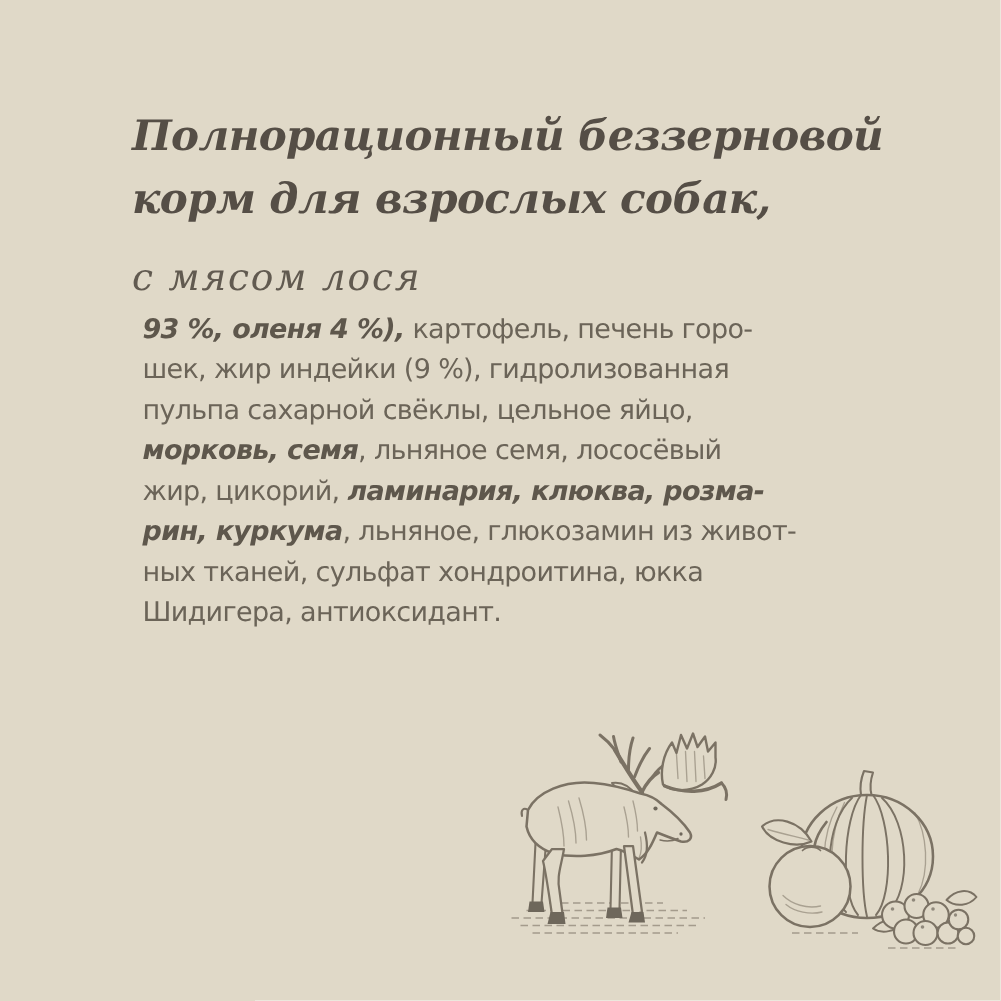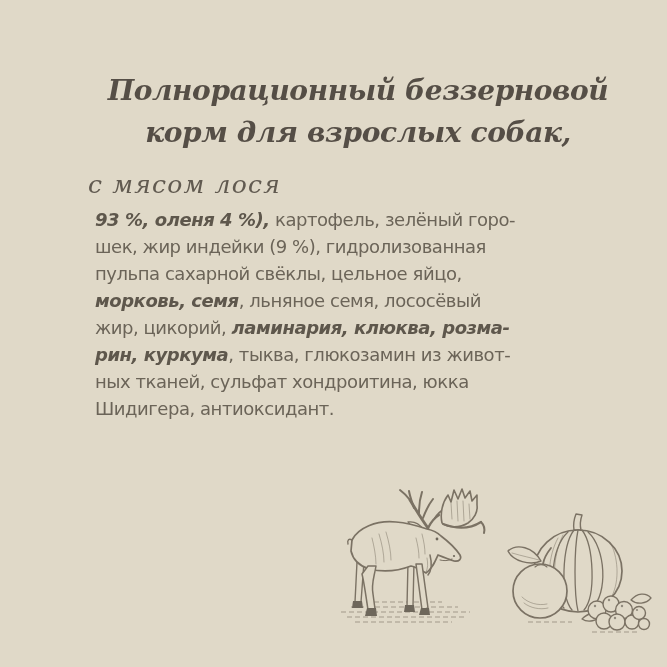--- a/index.html
+++ b/index.html
@@ -18,21 +18,21 @@
   .title {
     margin: 0;
     font-family: "DejaVu Serif", serif;
     font-style: italic;
     font-weight: 700;
     font-size: 28px;
     line-height: 42px;
     letter-spacing: -0.4px;
     color: #554e46;
   }
-  .title .t-line { display: block; white-space: nowrap; text-align: center; }
+  .title .t-line { display: block; white-space: nowrap; }
   .subtitle {
     margin-top: 16px;
     font-family: "DejaVu Serif", serif;
     font-style: italic;
     font-weight: 400;
     font-size: 25px;
     letter-spacing: 1.2px;
     color: #615a50;
     white-space: nowrap;
   }
@@ -72,26 +72,26 @@
 
   <div class="header">
     <h1 class="title">
       <span class="t-line">Полнорационный беззерновой</span>
       <span class="t-line">корм для взрослых собак,</span>
     </h1>
     <div class="subtitle">с мясом лося</div>
   </div>
 
   <div class="ingredients" id="ingredients">
-      <div class="ing-line"><span class="bi">93 %, оленя 4 %),</span><span> картофель, зелёный горо-</span></div>
+      <div class="ing-line"><span class="bi">93 %, оленя 4 %),</span><span> картофель, печень горо-</span></div>
       <div class="ing-line"><span>шек, жир индейки (9 %), гидролизованная</span></div>
       <div class="ing-line"><span>пульпа сахарной свёклы, цельное яйцо,</span></div>
       <div class="ing-line"><span class="bi">морковь, семя</span><span>, льняное семя, лососёвый</span></div>
       <div class="ing-line"><span>жир, цикорий, </span><span class="bi">ламинария, клюква, розма-</span></div>
-      <div class="ing-line"><span class="bi">рин, куркума</span><span>, тыква, глюкозамин из живот-</span></div>
+      <div class="ing-line"><span class="bi">рин, куркума</span><span>, льняное, глюкозамин из живот-</span></div>
       <div class="ing-line"><span>ных тканей, сульфат хондроитина, юкка</span></div>
       <div class="ing-line"><span>Шидигера, антиоксидант.</span></div>
     </div>
 
   <svg class="illu illu-moose" width="170" height="158" viewBox="0 0 170 158" aria-hidden="true">
 
     <path class="grd" d="M42,124 H118"></path>
     <path class="grd" d="M27,129 H134"></path>
     <path class="grd" d="M17,134 H146"></path>
     <path class="grd" d="M23,139 H140"></path>

